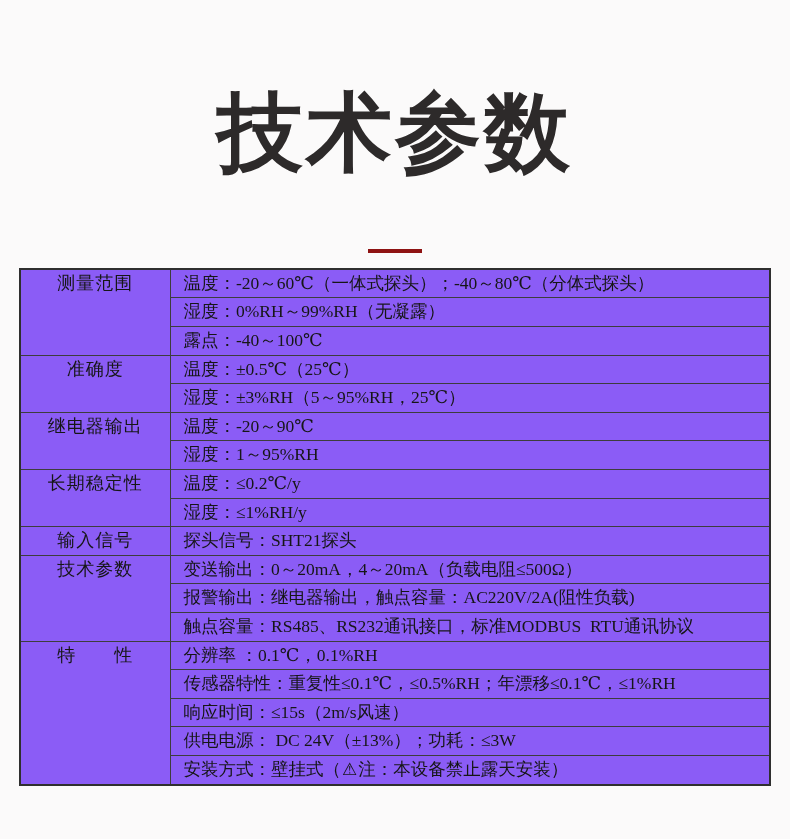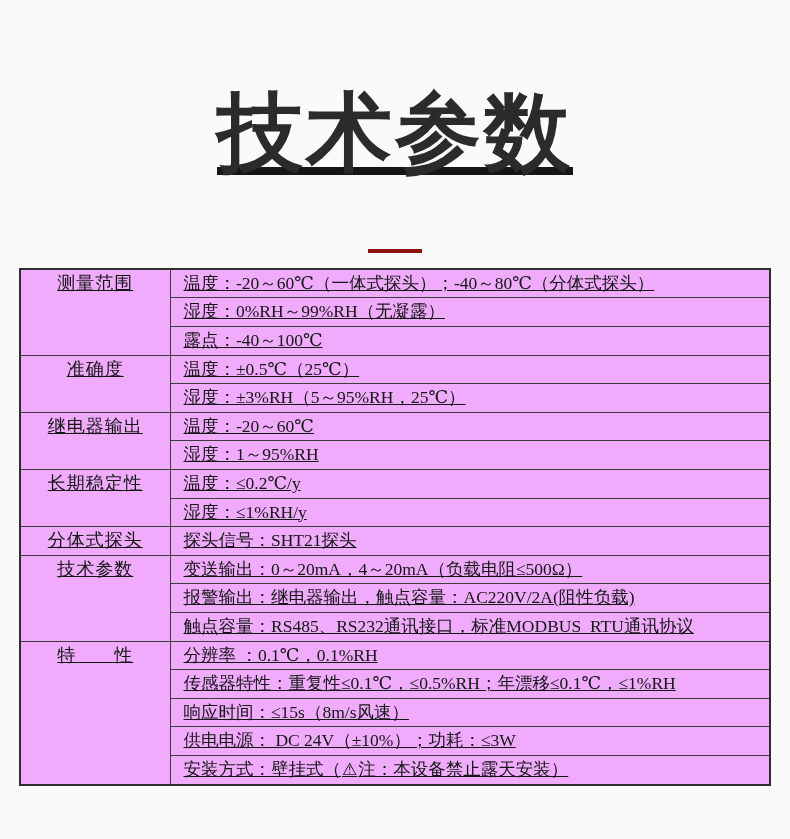--- a/index.html
+++ b/index.html
@@ -3,21 +3,21 @@
 <meta charset="utf-8">
 <style>
   * { box-sizing: border-box; margin: 0; padding: 0; }
   html, body { width: 790px; background: #fbfafa; }
   body {
     height: 839px;
     font-family: "Liberation Serif", "DejaVu Serif", serif;
     color: #161616;
     overflow: hidden;
   }
-  .page { width: 790px; height: 839px; position: relative; text-decoration: underline; }
+  .page { width: 790px; height: 839px; position: relative; }
 
   .title {
     padding-top: 86px;
     text-align: center;
     font-family: "Liberation Sans", "DejaVu Sans", sans-serif;
     font-weight: 900;
     font-size: 86px;
     line-height: 1.08;
     letter-spacing: 3px;
     color: #2d2a2a;
@@ -31,21 +31,21 @@
   }
 
   table.spec {
     margin: 15px auto 0 auto;
     width: 752px;
     height: 498px;
     border-collapse: collapse;
     table-layout: fixed;
     border: 2px solid #2f2f2f;
     font-size: 17.5px;
-    background: #f0abfc;
+    background: #8b5cf6;
   }
   table.spec td {
     border: 1px solid #3d3d3d;
     overflow: hidden;
   }
   td.label {
     width: 150px;
     text-align: center;
     vertical-align: top;
     line-height: 27.6px;
@@ -87,57 +87,57 @@
         </tr>
         <tr>
           <td class="label" rowspan="2">准确度</td>
           <td class="detail">温度：±0.5℃（25℃）</td>
         </tr>
         <tr>
           <td class="detail">湿度：±3%RH（5～95%RH，25℃）</td>
         </tr>
         <tr>
           <td class="label" rowspan="2">继电器输出</td>
-          <td class="detail">温度：-20～60℃</td>
+          <td class="detail">温度：-20～90℃</td>
         </tr>
         <tr>
           <td class="detail">湿度：1～95%RH</td>
         </tr>
         <tr>
           <td class="label" rowspan="2">长期稳定性</td>
           <td class="detail">温度：≤0.2℃/y</td>
         </tr>
         <tr>
           <td class="detail">湿度：≤1%RH/y</td>
         </tr>
         <tr>
-          <td class="label" rowspan="1">分体式探头</td>
+          <td class="label" rowspan="1">输入信号</td>
           <td class="detail">探头信号：SHT21探头</td>
         </tr>
         <tr>
           <td class="label" rowspan="3">技术参数</td>
           <td class="detail">变送输出：0～20mA，4～20mA（负载电阻≤500Ω）</td>
         </tr>
         <tr>
           <td class="detail">报警输出：继电器输出，触点容量：AC220V/2A(阻性负载)</td>
         </tr>
         <tr>
           <td class="detail">触点容量：RS485、RS232通讯接口，标准MODBUS  RTU通讯协议</td>
         </tr>
         <tr>
           <td class="label" rowspan="5">特　　性</td>
           <td class="detail">分辨率 ：0.1℃，0.1%RH</td>
         </tr>
         <tr>
           <td class="detail">传感器特性：重复性≤0.1℃，≤0.5%RH；年漂移≤0.1℃，≤1%RH</td>
         </tr>
         <tr>
-          <td class="detail">响应时间：≤15s（8m/s风速）</td>
+          <td class="detail">响应时间：≤15s（2m/s风速）</td>
         </tr>
         <tr>
-          <td class="detail">供电电源： DC 24V（±10%）；功耗：≤3W</td>
+          <td class="detail">供电电源： DC 24V（±13%）；功耗：≤3W</td>
         </tr>
         <tr>
           <td class="detail">安装方式：壁挂式（<span class="warn">⚠</span>注：本设备禁止露天安装）</td>
         </tr>
       </tbody>
   </table>
 </div>
 
 </body></html>

